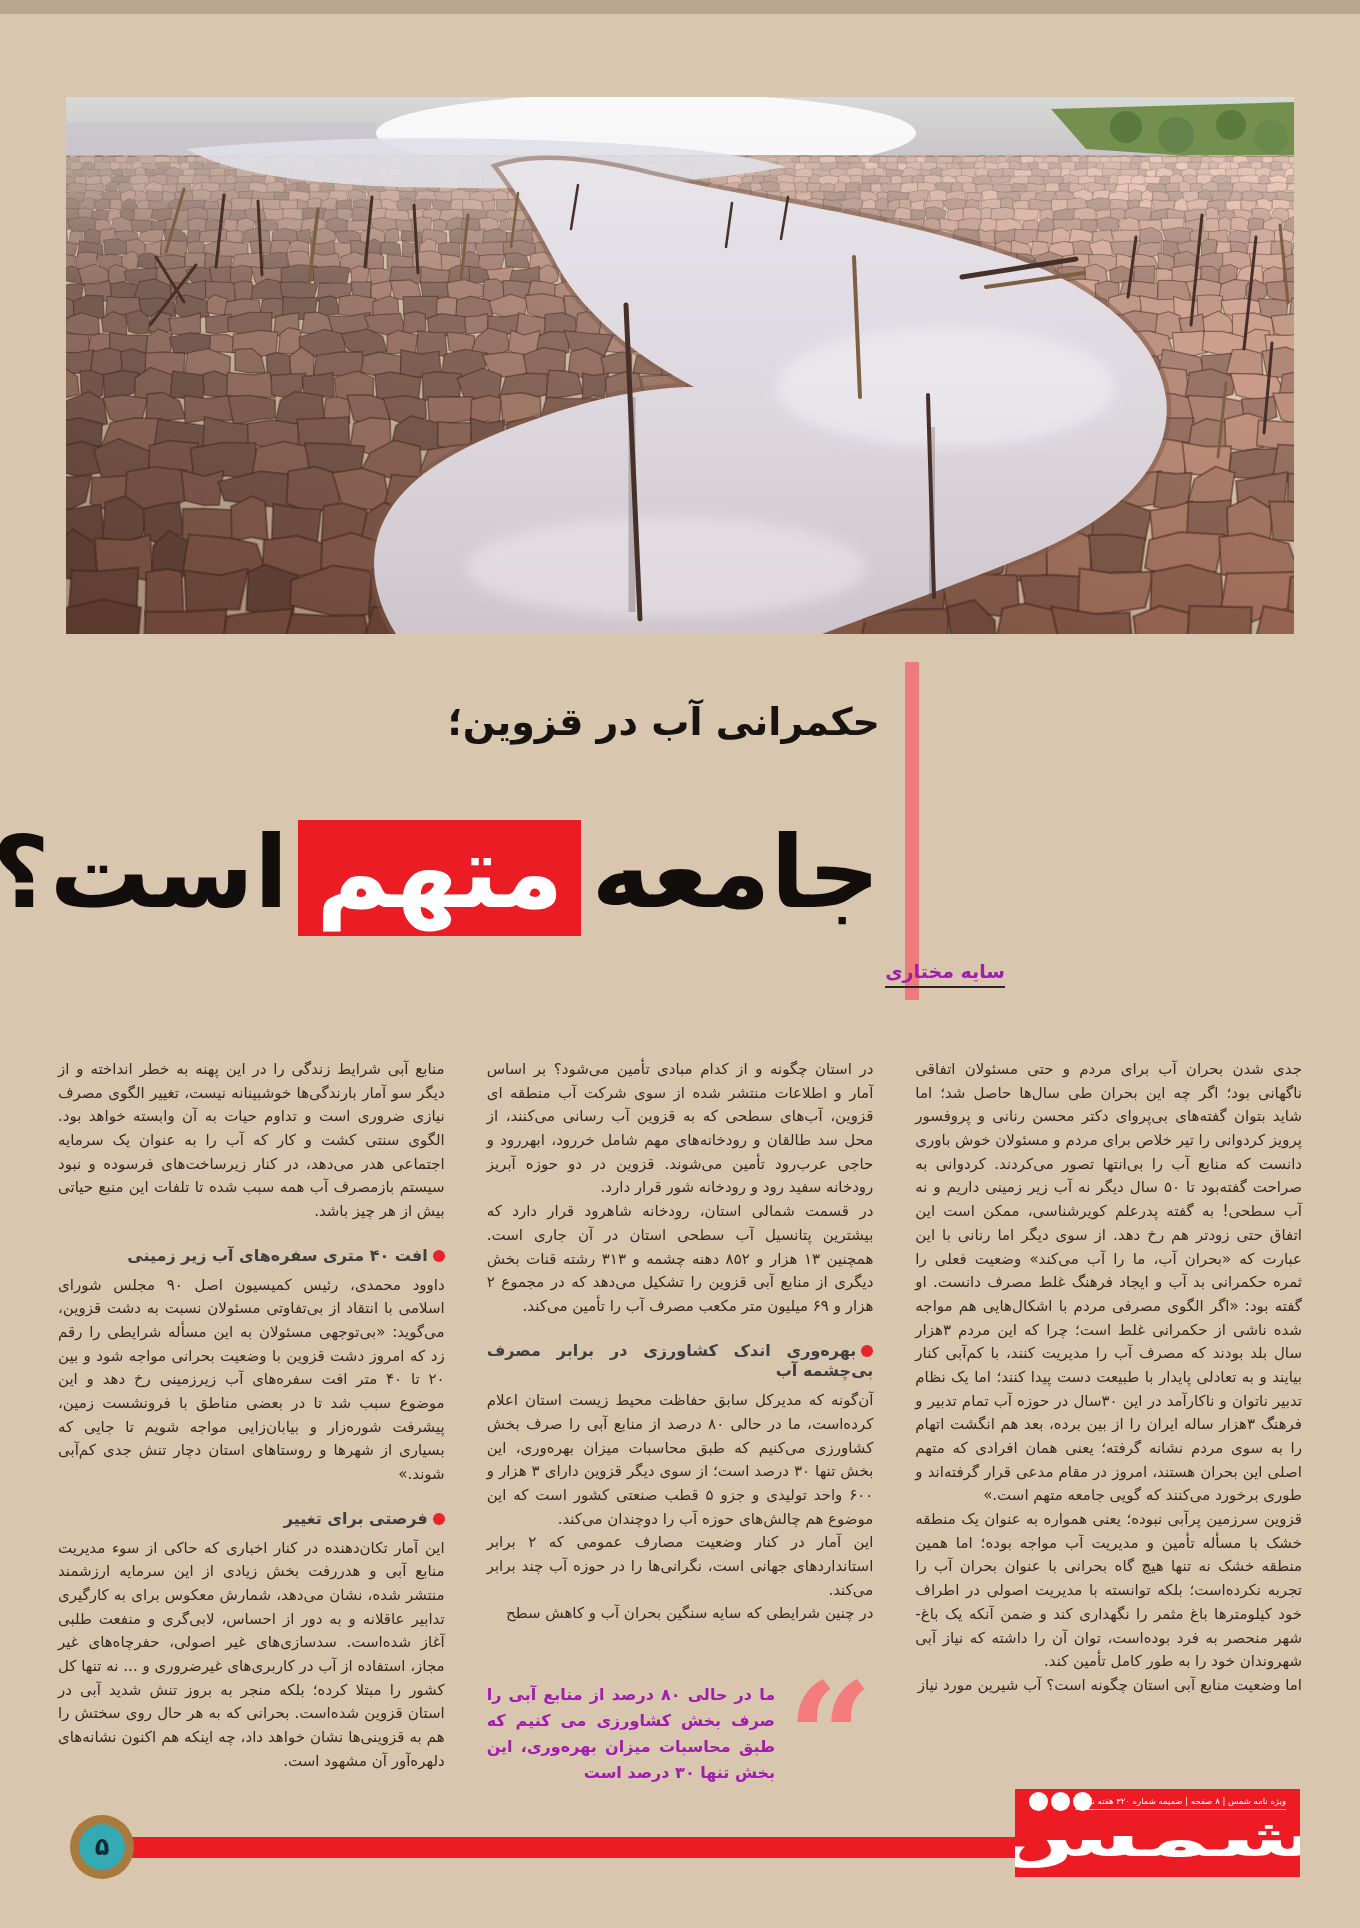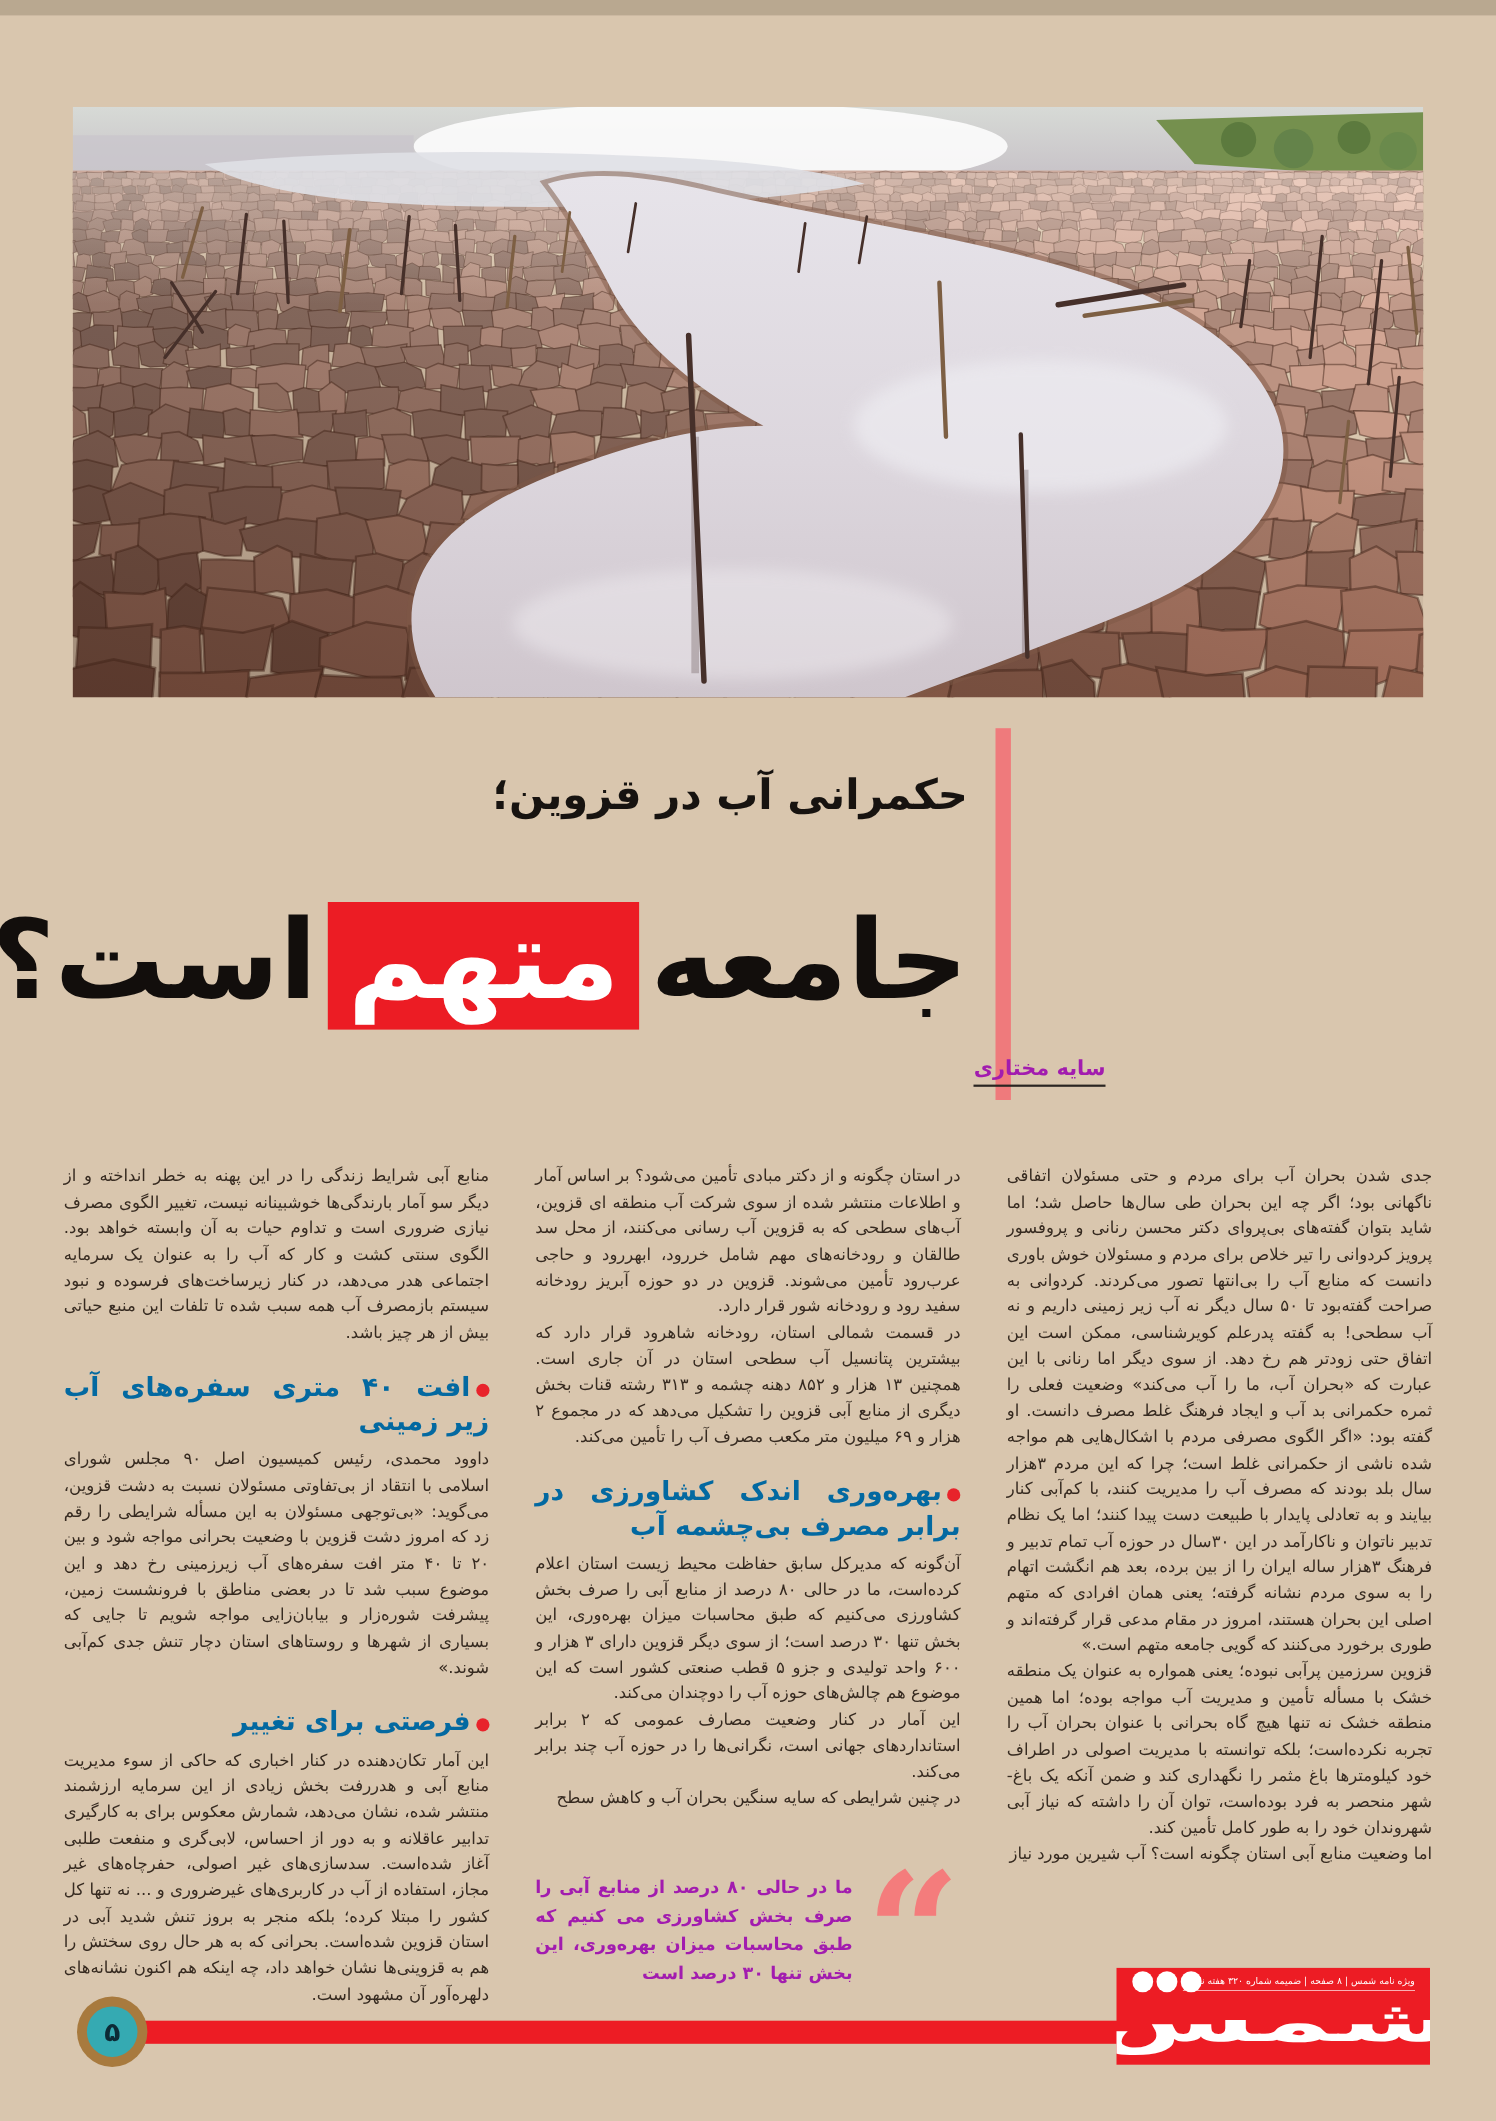--- a/index.html
+++ b/index.html
@@ -14,21 +14,21 @@
   .kicker{position:absolute;right:420px;top:38px;font-size:38px;font-weight:bold;color:#171310;white-space:nowrap;}
   .title{position:absolute;right:420px;top:148px;font-size:100px;font-weight:800;color:#120e0c;white-space:nowrap;line-height:1.25;}
   .hl{display:inline-block;background:#ec1c24;color:#ffffff;padding:2px 18px 12px;margin:0 10px;line-height:1.02;text-align:center;}
   .byline{position:absolute;right:295px;top:298px;font-size:19px;font-weight:bold;color:#a21caf;
           border-bottom:2px solid #2a2522;padding-bottom:4px;}
   
   .columns{position:absolute;left:58px;right:58px;top:1044px;direction:rtl;display:flex;gap:42px;
            color:#362a20;font-size:15px;line-height:1.58;text-align:justify;}
   .col{flex:1 1 0;min-width:0;}
   .col p{margin:0;}
-  .sec-h{display:block;margin:22px 0 7px;font-size:24px;font-weight:bold;color:#0369a1;line-height:1.3;}
+  .sec-h{display:block;margin:22px 0 7px;font-size:16px;font-weight:bold;color:#404040;line-height:1.3;}
   .dot{display:inline-block;width:12px;height:12px;border-radius:50%;background:#e8232b;margin-left:5px;vertical-align:-1px;}
   
   .pull{margin-top:56px;direction:rtl;}
   .pq-mark{float:right;font-family:"DejaVu Serif",serif;font-weight:bold;font-size:150px;line-height:.52;
            color:#f47c7c;margin:16px 0 0 12px;}
   .pq-text{font-size:16px;font-weight:bold;line-height:1.62;color:#a21caf;text-align:justify;}
   
   .foot-rule{position:absolute;left:100px;top:1823px;width:920px;height:21px;background:#ed1c24;}
   .badge{position:absolute;left:70px;top:1801px;width:64px;height:64px;border-radius:50%;background:#a87a3e;z-index:3;
          display:flex;align-items:center;justify-content:center;}
@@ -1565,21 +1565,21 @@
 
   <div class="columns">
 
     <div class="col">
       <p>جدی شدن بحران آب برای مردم و حتی مسئولان اتفاقی ناگهانی بود؛ اگر چه این بحران طی سال‌ها حاصل شد؛ اما شاید بتوان گفته‌های بی‌پروای دکتر محسن رنانی و پروفسور پرویز کردوانی را تیر خلاص برای مردم و مسئولان خوش باوری دانست که منابع آب را بی‌انتها تصور می‌کردند. کردوانی به صراحت گفته‌بود تا ۵۰ سال دیگر نه آب زیر زمینی داریم و نه آب سطحی! به گفته پدرعلم کویرشناسی، ممکن است این اتفاق حتی زودتر هم رخ دهد. از سوی دیگر اما رنانی با این عبارت که «بحران آب، ما را آب می‌کند» وضعیت فعلی را ثمره حکمرانی بد آب و ایجاد فرهنگ غلط مصرف دانست. او گفته بود: «اگر الگوی مصرفی مردم با اشکال‌هایی هم مواجه شده ناشی از حکمرانی غلط است؛ چرا که این مردم ۳هزار سال بلد بودند که مصرف آب را مدیریت کنند، با کم‌آبی کنار بیایند و به تعادلی پایدار با طبیعت دست پیدا کنند؛ اما یک نظام تدبیر ناتوان و ناکارآمد در این ۳۰سال در حوزه آب تمام تدبیر و فرهنگ ۳هزار ساله ایران را از بین برده، بعد هم انگشت اتهام را به سوی مردم نشانه گرفته؛ یعنی همان افرادی که متهم اصلی این بحران هستند، امروز در مقام مدعی قرار گرفته‌اند و طوری برخورد می‌کنند که گویی جامعه متهم است.»</p>
       <p>قزوین سرزمین پرآبی نبوده؛ یعنی همواره به عنوان یک منطقه خشک با مسأله تأمین و مدیریت آب مواجه بوده؛ اما همین منطقه خشک نه تنها هیچ گاه بحرانی با عنوان بحران آب را تجربه نکرده‌است؛ بلکه توانسته با مدیریت اصولی در اطراف خود کیلومترها باغ مثمر را نگهداری کند و ضمن آنکه یک باغ- شهر منحصر به فرد بوده‌است، توان آن را داشته که نیاز آبی شهروندان خود را به طور کامل تأمین کند.</p>
       <p>اما وضعیت منابع آبی استان چگونه است؟ آب شیرین مورد نیاز</p>
     </div>
 
     <div class="col">
-      <p>در استان چگونه و از دکتر مبادی تأمین می‌شود؟ بر اساس آمار و اطلاعات منتشر شده از سوی شرکت آب منطقه ای قزوین، آب‌های سطحی که به قزوین آب رسانی می‌کنند، از محل سد طالقان و رودخانه‌های مهم شامل خررود، ابهررود و حاجی عرب‌رود تأمین می‌شوند. قزوین در دو حوزه آبریز رودخانه سفید رود و رودخانه شور قرار دارد.</p>
+      <p>در استان چگونه و از کدام مبادی تأمین می‌شود؟ بر اساس آمار و اطلاعات منتشر شده از سوی شرکت آب منطقه ای قزوین، آب‌های سطحی که به قزوین آب رسانی می‌کنند، از محل سد طالقان و رودخانه‌های مهم شامل خررود، ابهررود و حاجی عرب‌رود تأمین می‌شوند. قزوین در دو حوزه آبریز رودخانه سفید رود و رودخانه شور قرار دارد.</p>
       <p>در قسمت شمالی استان، رودخانه شاهرود قرار دارد که بیشترین پتانسیل آب سطحی استان در آن جاری است. همچنین ۱۳ هزار و ۸۵۲ دهنه چشمه و ۳۱۳ رشته قنات بخش دیگری از منابع آبی قزوین را تشکیل می‌دهد که در مجموع ۲ هزار و ۶۹ میلیون متر مکعب مصرف آب را تأمین می‌کند.</p>
       <span class="sec-h"><i class="dot"></i><span>بهره‌وری اندک کشاورزی در برابر مصرف بی‌چشمه آب</span></span>
       <p>آن‌گونه که مدیرکل سابق حفاظت محیط زیست استان اعلام کرده‌است، ما در حالی ۸۰ درصد از منابع آبی را صرف بخش کشاورزی می‌کنیم که طبق محاسبات میزان بهره‌وری، این بخش تنها ۳۰ درصد است؛ از سوی دیگر قزوین دارای ۳ هزار و ۶۰۰ واحد تولیدی و جزو ۵ قطب صنعتی کشور است که این موضوع هم چالش‌های حوزه آب را دوچندان می‌کند.</p>
       <p>این آمار در کنار وضعیت مصارف عمومی که ۲ برابر استانداردهای جهانی است، نگرانی‌ها را در حوزه آب چند برابر می‌کند.</p>
       <p>در چنین شرایطی که سایه سنگین بحران آب و کاهش سطح</p>
       <div class="pull">
         <span class="pq-mark">“</span>
         <div class="pq-text">ما در حالی ۸۰ درصد از منابع آبی را صرف بخش کشاورزی می کنیم که طبق محاسبات میزان بهره‌وری، این بخش تنها ۳۰ درصد است</div>
       </div>
     </div>

